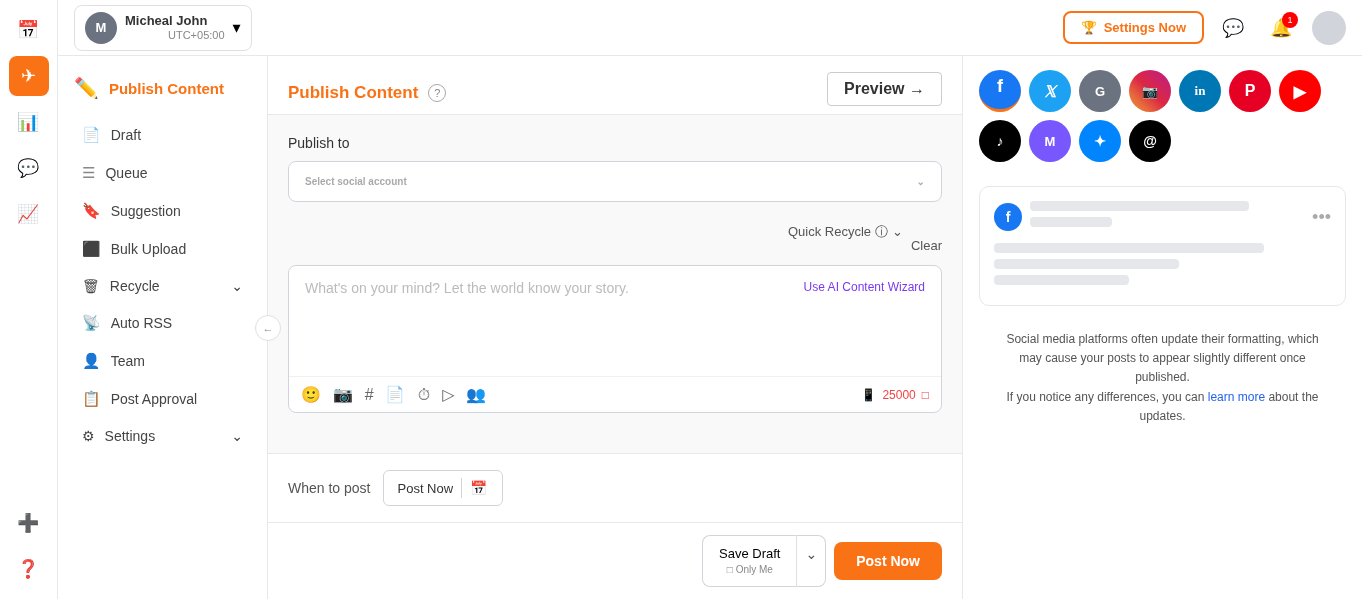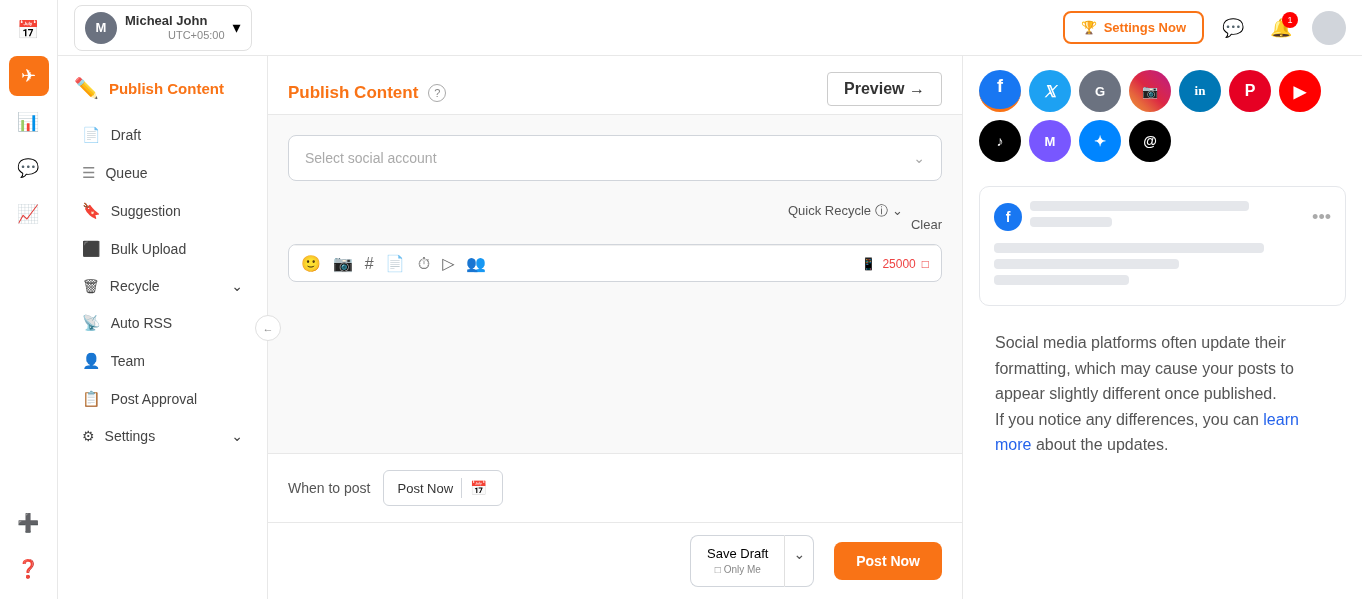--- a/index.html
+++ b/index.html
@@ -278,23 +278,24 @@
     .select-account {
       width: 100%;
       border: 1.5px solid #d1d5db;
       border-radius: 8px;
       padding: 14px 16px;
       background: #fff;
       display: flex;
       align-items: center;
       justify-content: space-between;
       cursor: pointer;
-      font-size: 14px;
+      font-size: 10px;
       color: #aaa;
       margin-bottom: 8px;
+      font-weight: bold;
     }
 
     .quick-select-row {
       display: flex;
       align-items: center;
       justify-content: flex-end;
       gap: 8px;
       margin-bottom: 12px;
     }
     .quick-select-btn {
@@ -393,21 +394,21 @@
       font-size: 14px;
       color: #e44;
       cursor: pointer;
     }
 
     
     .action-bar {
       display: flex;
       align-items: center;
       justify-content: flex-end;
-      gap: 12px;
+      gap: 0;
       padding: 12px 20px;
       background: #fff;
       border-top: 1px solid #e8e8e8;
     }
     .save-draft-btn {
       border: 1.5px solid #d1d5db;
       border-right: none;
       border-radius: 8px 0 0 8px;
       padding: 10px 16px;
       background: #fff;
@@ -539,22 +540,23 @@
     .mock-line-short { width: 30%; }
     .mock-three-dots {
       color: #aaa;
       font-size: 18px;
       cursor: pointer;
     }
     .mock-body-lines { margin-top: 4px; }
 
     .preview-note {
       padding: 12px 16px;
-      font-size: 16px;
+      font-size: 12px;
       color: #555;
+      text-align: center;
       line-height: 1.6;
     }
     .preview-note a {
       color: #2563eb;
       text-decoration: none;
     }
 
     .divider-vertical {
       width: 1px;
       height: 20px;
@@ -679,38 +681,45 @@
 
     <div class="content-header">
       <span class="content-header-title">Publish Content</span>
       <div class="help-icon">?</div>
       <button class="preview-btn">
         <span>Preview →</span>
       </button>
     </div>
 
     <div class="content-body">
+      <div class="publish-to-label">Publish to</div>
 
       <div class="select-account">
         <span>Select social account</span>
         <span>⌄</span>
       </div>
 
       <div class="quick-select-row">
         <button class="quick-select-btn">
           <span>Quick Recycle</span>
           <span>ⓘ</span>
           <span>⌄</span>
         </button>
         <button class="clear-btn">
           <span>Clear</span>
         </button>
       </div>
 
       <div class="text-area-wrapper">
+        <div class="text-area-inner">
+          <span class="text-placeholder">What's on your mind? Let the world know your story.</span>
+          <button class="ai-wizard-btn">
+            <span>Use AI Content Wizard</span>
+          </button>
+        </div>
         <div class="toolbar-row">
           <span class="toolbar-icon">🙂</span>
           <span class="toolbar-icon">📷</span>
           <span class="toolbar-icon">#</span>
           <span class="toolbar-icon">📄</span>
           <span class="toolbar-icon">⏱</span>
           <span class="toolbar-icon">▷</span>
           <span class="toolbar-icon">👥</span>
           <div class="char-count">
             <span>📱</span>

